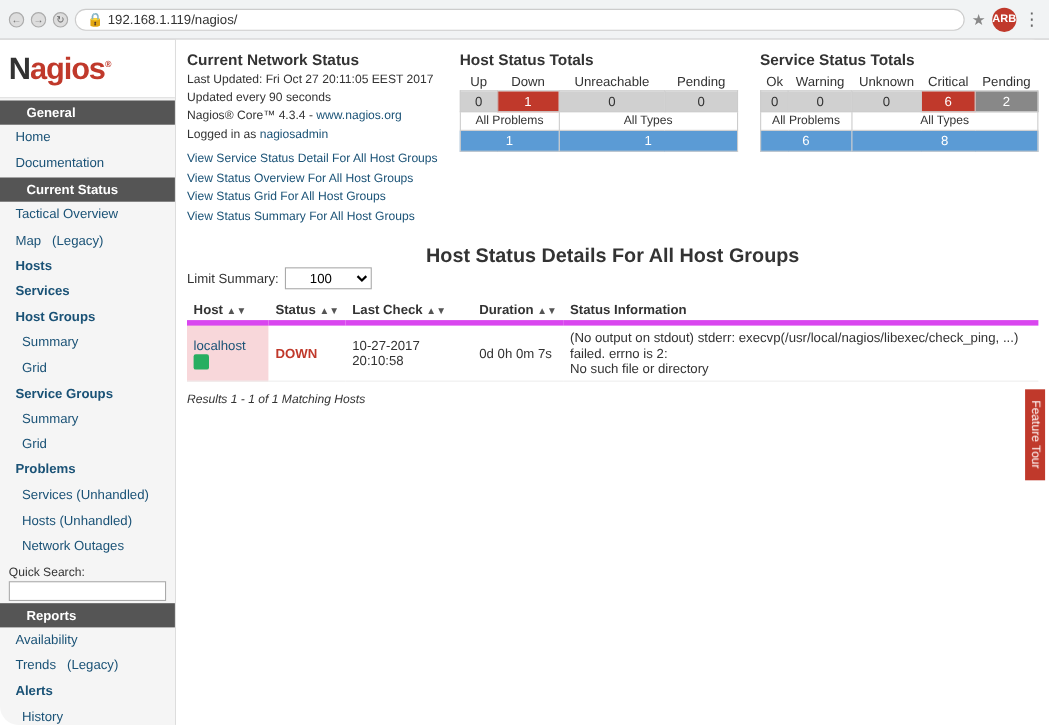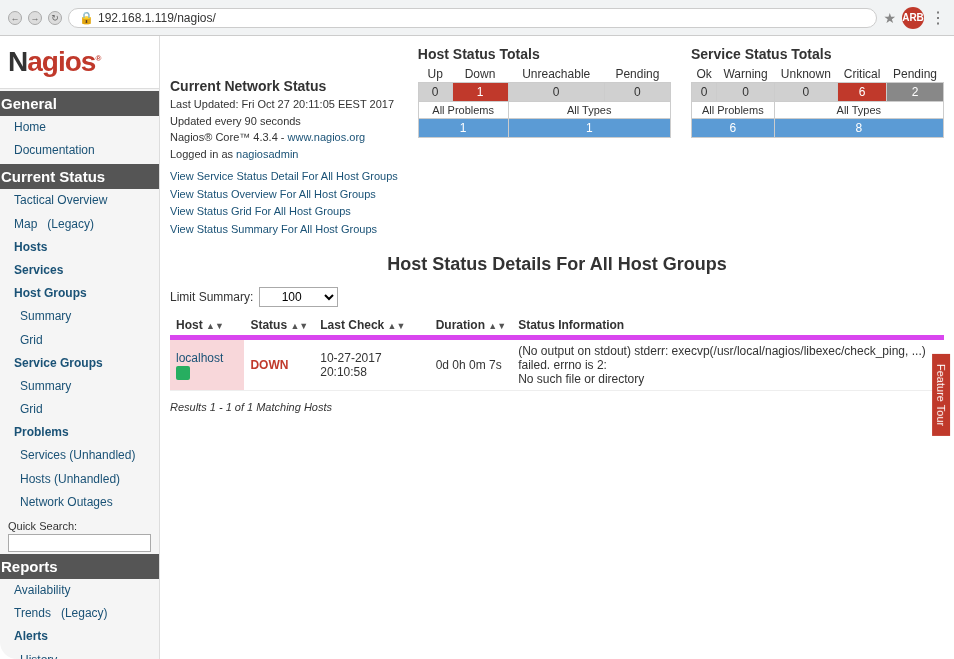--- a/index.html
+++ b/index.html
@@ -65,22 +65,22 @@
       font-weight: bold;
       color: #333;
       letter-spacing: -1px;
     }
     .nagios-logo-text span { color: #c0392b; }
     .nagios-logo-tm { font-size: 8px; color: #999; vertical-align: super; }
 
     .sidebar-section-header {
       background: #555;
       color: #fff;
-      padding: 4px 1px;
-      font-size: 15px;
+      padding: 4px 24px;
+      font-size: 12px;
       font-weight: bold;
       margin-top: 2px;
     }
     .sidebar-item {
       padding: 2px 8px 2px 14px;
       color: #1a5276;
       cursor: pointer;
       font-size: 12px;
       line-height: 1.6;
     }
@@ -109,21 +109,21 @@
     }
 
     
     .status-header-row {
       display: flex;
       gap: 20px;
       margin-bottom: 16px;
       align-items: flex-start;
     }
 
-    .network-status-panel { min-width: 200px; margin-top: 32px; }
+    .network-status-panel { min-width: 200px; }
     .network-status-title {
       font-size: 14px;
       font-weight: bold;
       color: #333;
       margin-bottom: 2px;
     }
     .network-status-info {
       font-size: 11px;
       color: #333;
       line-height: 1.5;
@@ -171,21 +171,21 @@
       background: #5b9bd5;
       color: #fff;
     }
 
     
     .page-title {
       font-size: 18px;
       font-weight: bold;
       text-align: center;
       color: #333;
-      margin: 10px 0 12px;
+      margin: 10px 0 0;
     }
 
     
     .limit-row {
       margin-bottom: 8px;
       font-size: 12px;
       color: #333;
     }
     .limit-row select {
       font-size: 12px;

